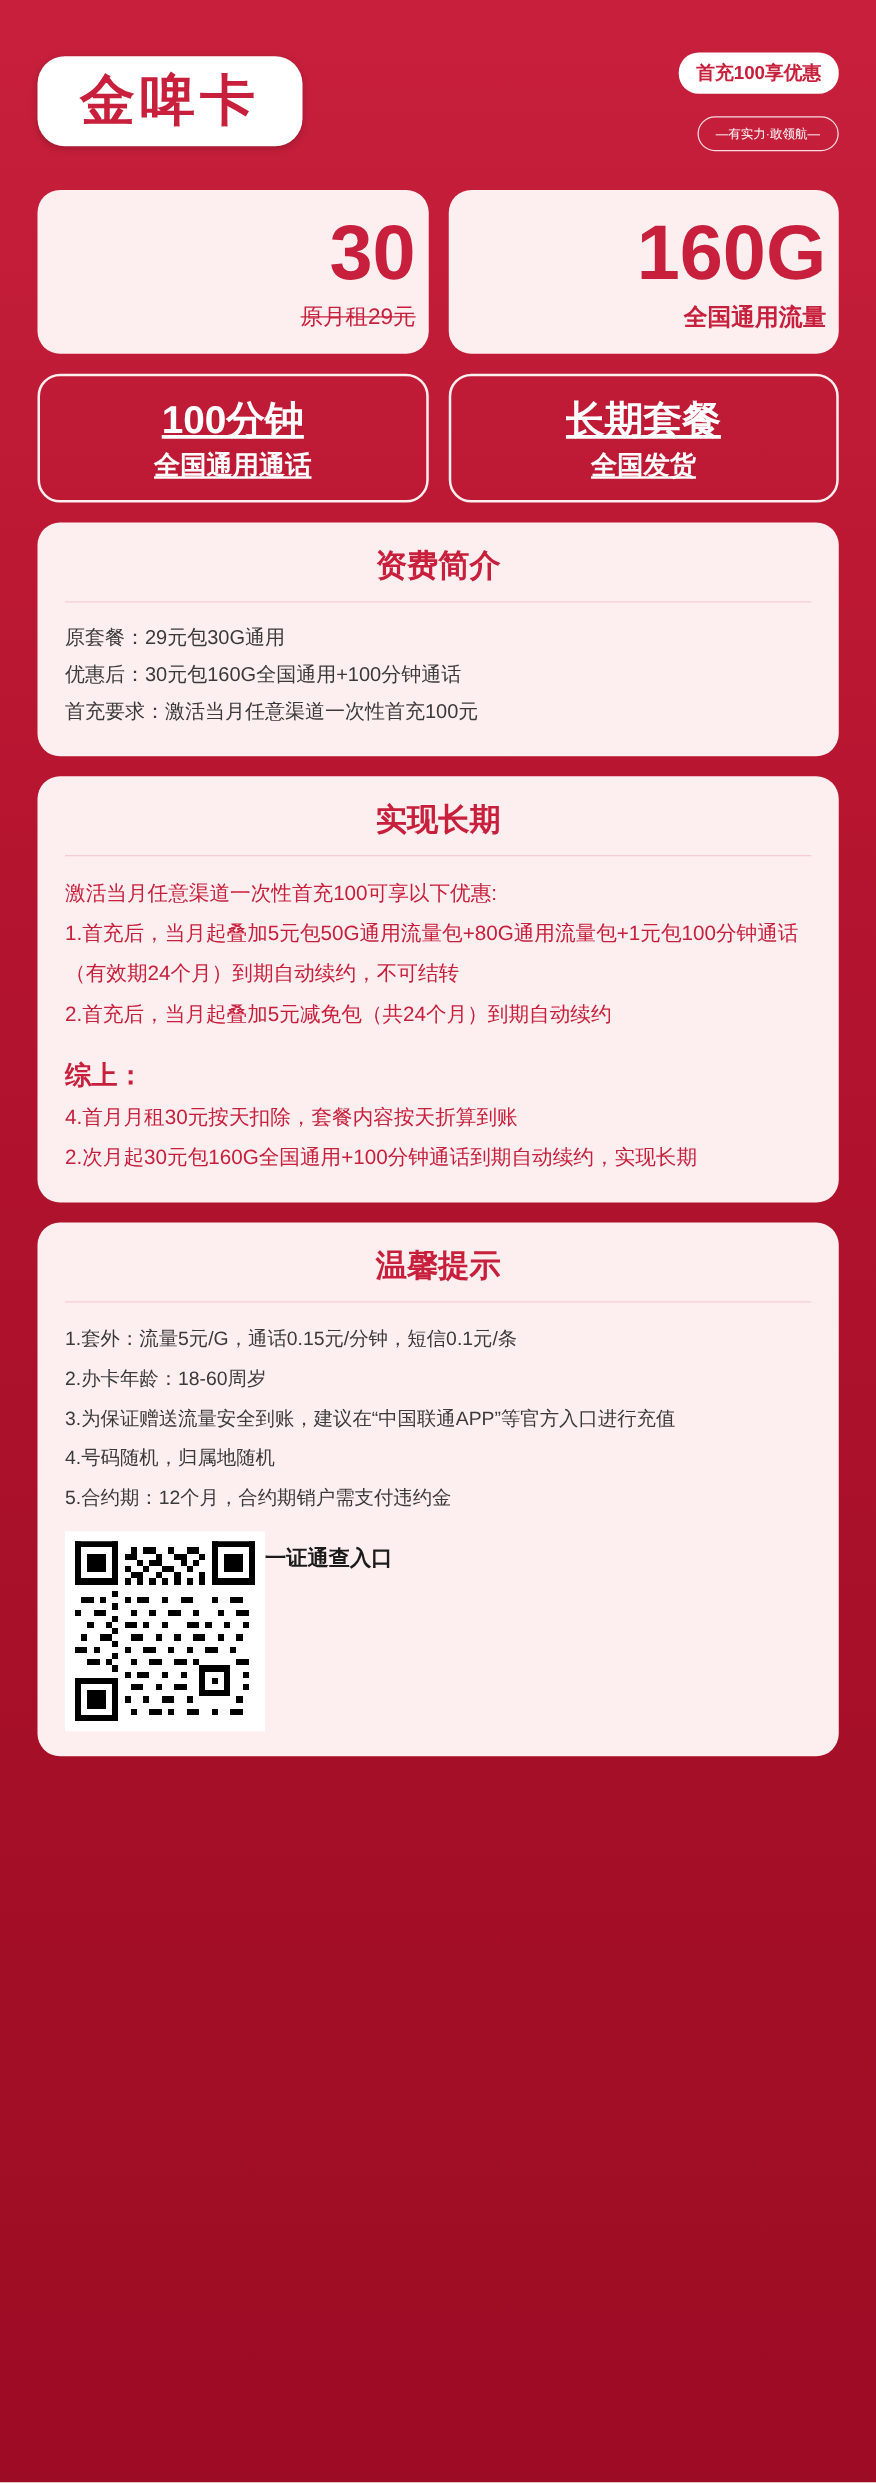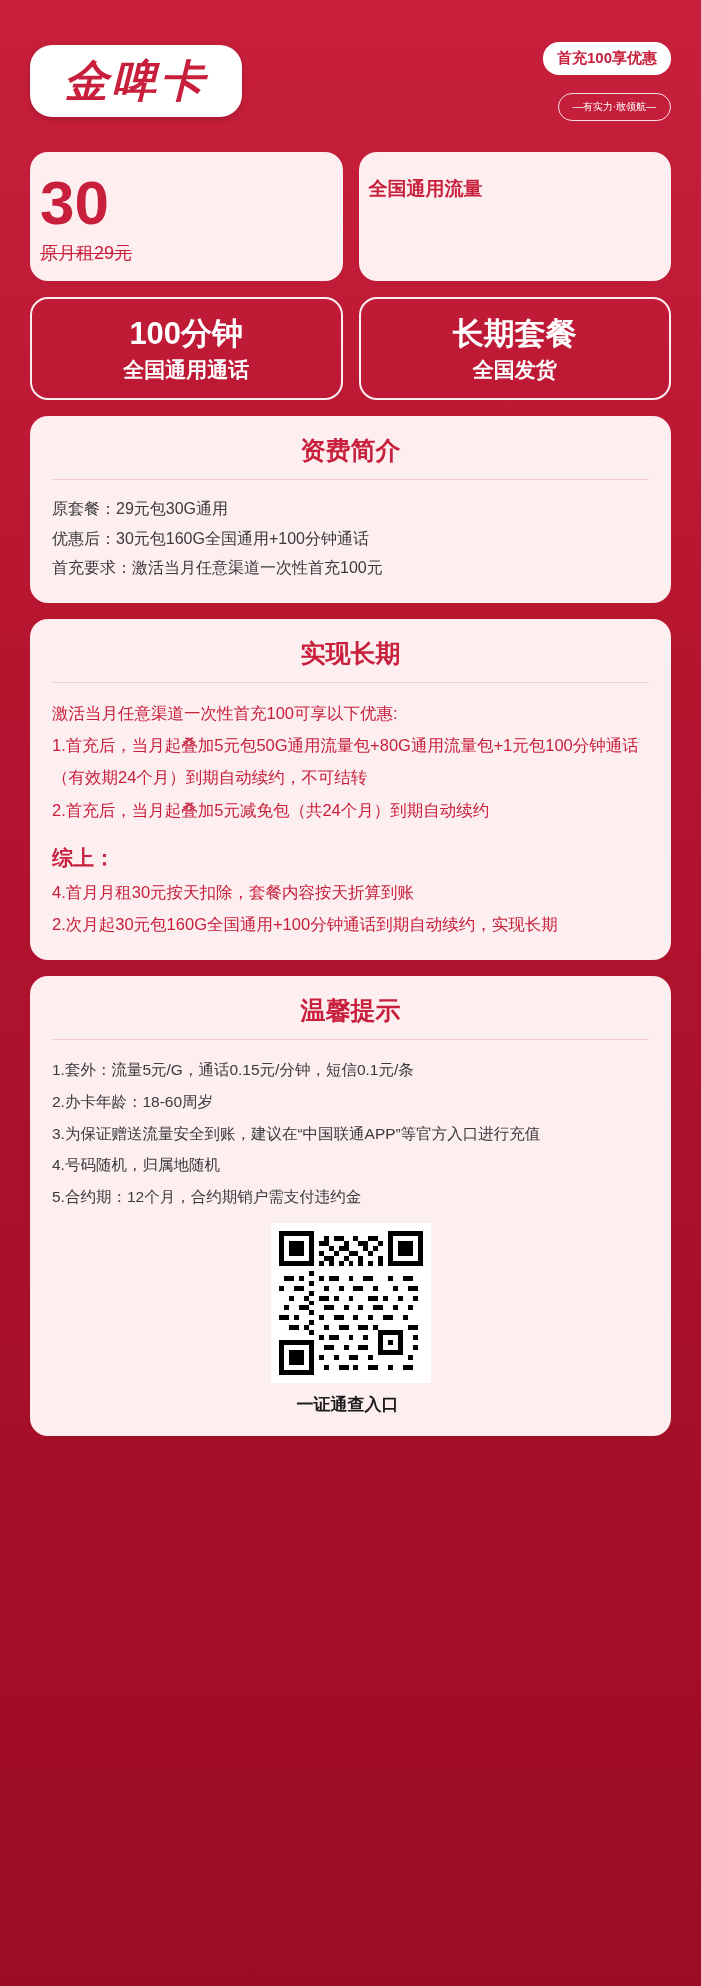--- a/index.html
+++ b/index.html
@@ -45,21 +45,20 @@
     line-height:1.15;
     text-align:center;
     margin-top:-24px;
     margin-right:58px;
   }
   .title-pill {
     background:#fff;
     border-radius:22px;
     padding:14px 34px;
     box-shadow:0 2px 6px rgba(0,0,0,.18);
-    font-style:italic;
   }
   .title-pill span {
     font-size:44px;
     font-weight:bold;
     color:#c8203c;
     letter-spacing:4px;
     line-height:1;
   }
   .header-right {
     display:flex;
@@ -89,21 +88,21 @@
   
   .row {
     display:flex;
     gap:16px;
     margin-bottom:16px;
   }
   .box {
     flex:1;
     background:#fdeef0;
     border-radius:18px;
-    text-align:left;
+    text-align:right;
     padding:18px 10px 16px 10px;
   }
   .box-big {
     font-size:62px;
     font-weight:bold;
     color:#c8203c;
     line-height:1.05;
   }
   .box-sub {
     font-size:19px;
@@ -113,20 +112,21 @@
   }
   .strike { text-decoration:line-through; font-weight:normal; font-size:18px; }
 
   .box-outline {
     flex:1;
     border:2px solid #fdeef0;
     border-radius:18px;
     text-align:center;
     padding:16px 10px 14px 10px;
     color:#fff;
+    text-decoration:underline;
   }
   .box-outline .l1 { font-size:31px; font-weight:bold; line-height:1.2; }
   .box-outline .l2 { font-size:21px; font-weight:bold; margin-top:4px; }
 
   
   .panel {
     background:#fdeef0;
     border-radius:18px;
     padding:18px 22px 20px 22px;
     margin-bottom:16px;
@@ -162,22 +162,22 @@
   }
   .tips-line {
     font-size:15.5px;
     color:#3a3a3a;
     line-height:2.05;
   }
 
   
   .qr-wrap {
     display:flex;
-    flex-direction:column;
-    align-items:center;
+    flex-direction:row;
+    align-items:flex-start;
     margin-top:10px;
   }
   .qr-box {
     width:160px;
     height:160px;
     background:#fff;
     padding:8px;
   }
   .qr-caption {
     font-size:17px;
@@ -203,20 +203,21 @@
       <div class="tag-outline">—有实力·敢领航—</div>
     </div>
   </div>
 
   <div class="row">
     <div class="box">
       <div class="box-big">30</div>
       <div class="box-sub strike">原月租29元</div>
     </div>
     <div class="box">
+      <div class="box-big">160G</div>
       <div class="box-sub">全国通用流量</div>
     </div>
   </div>
 
   <div class="row">
     <div class="box-outline">
       <div class="l1">100分钟</div>
       <div class="l2">全国通用通话</div>
     </div>
     <div class="box-outline">

